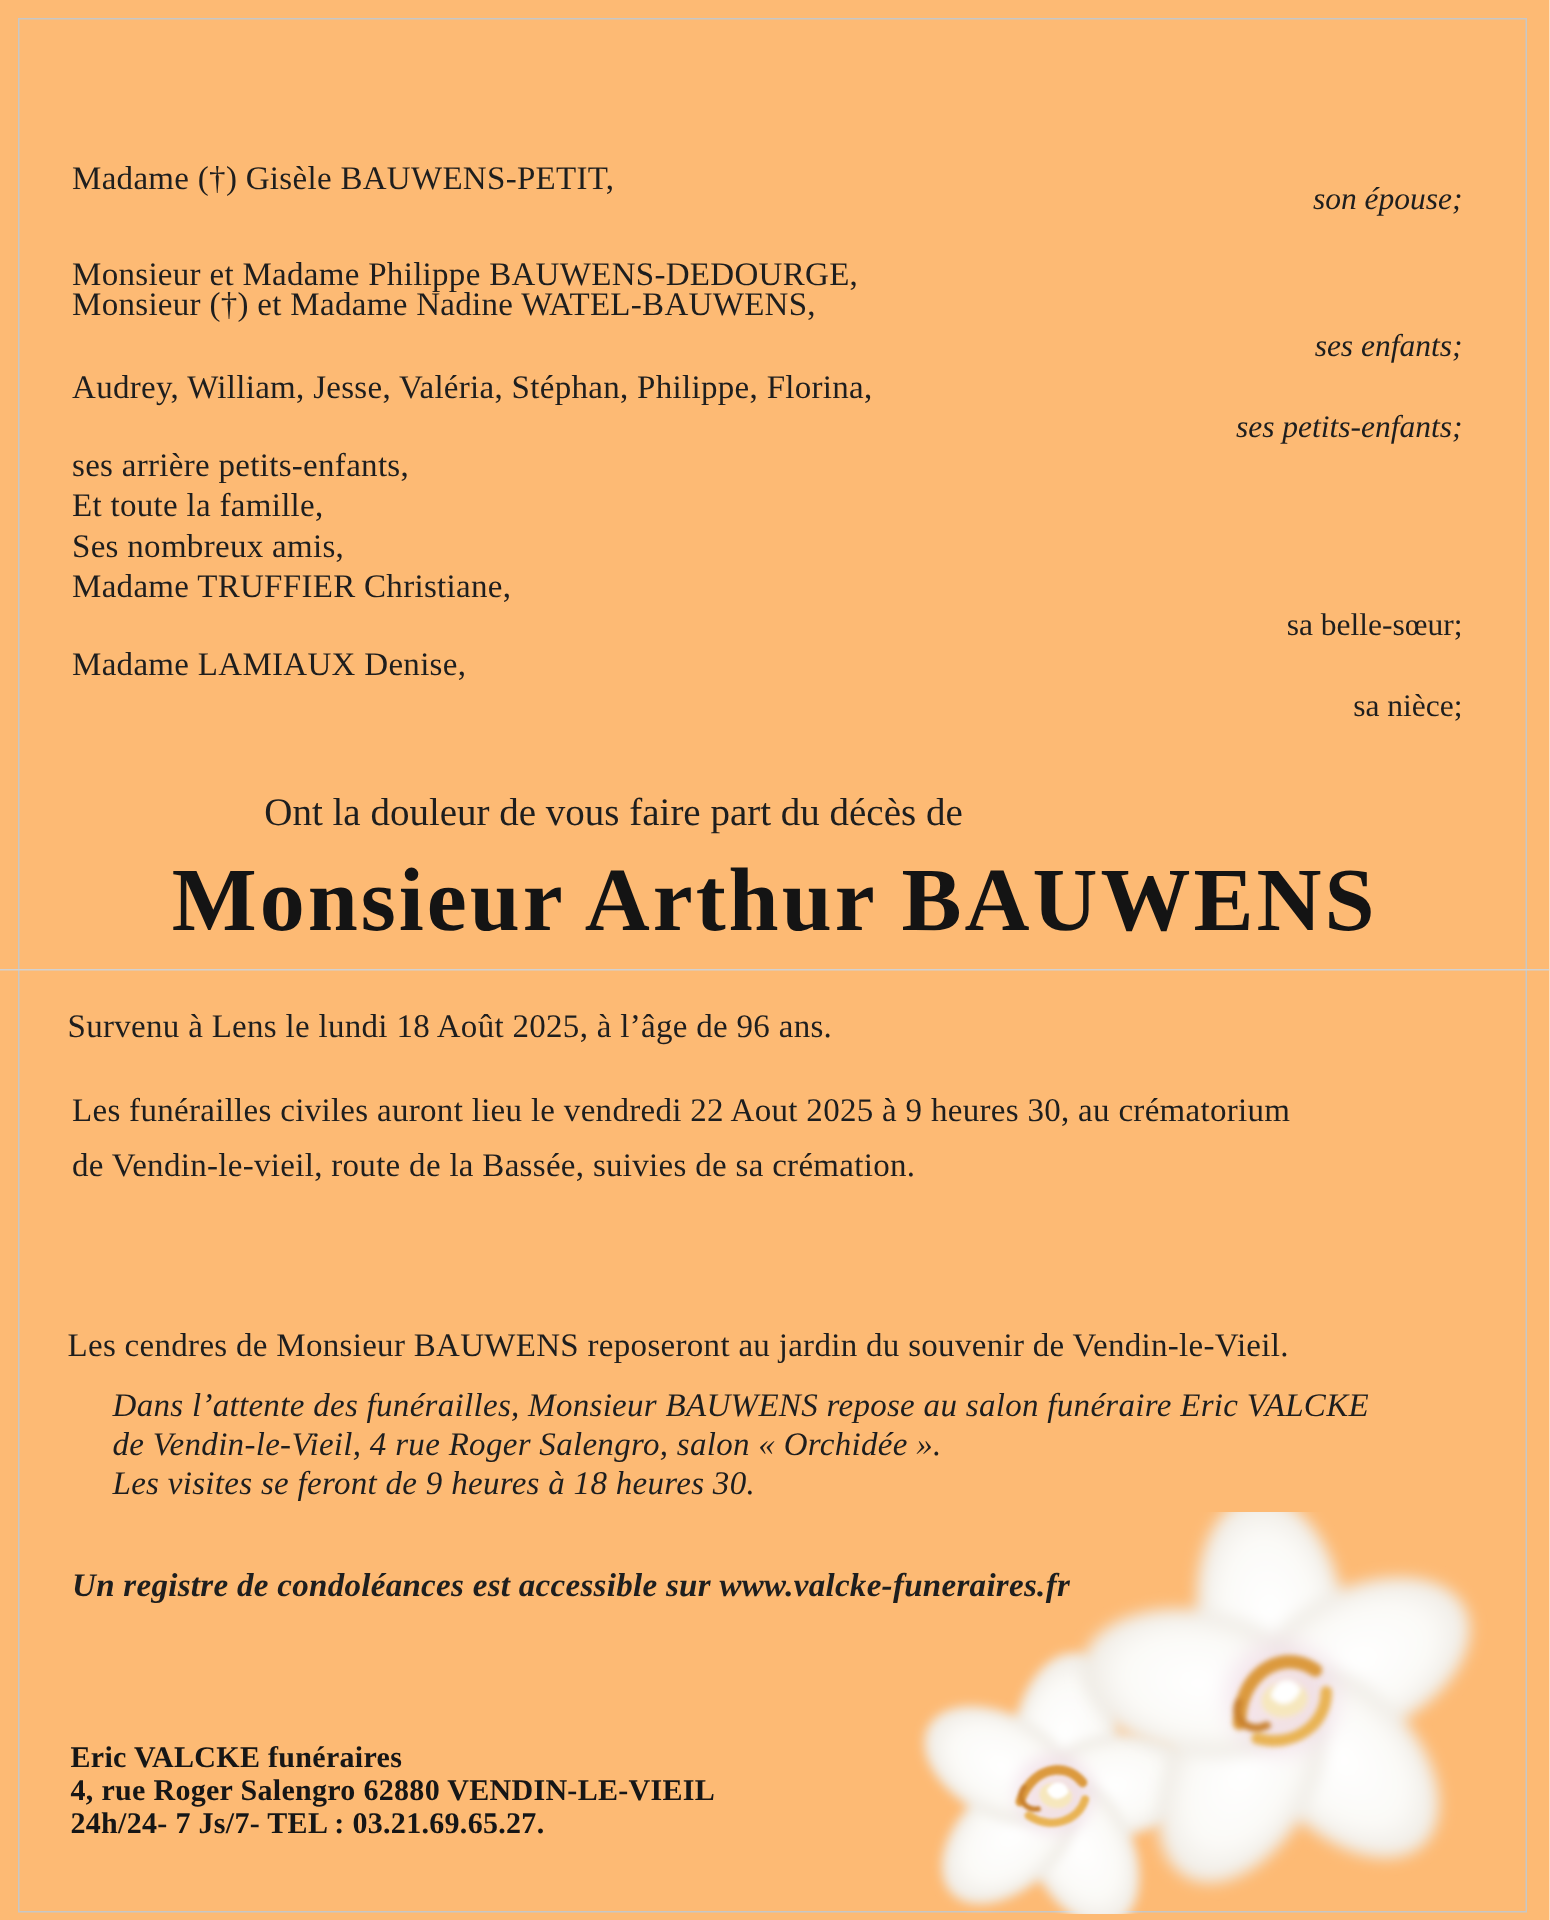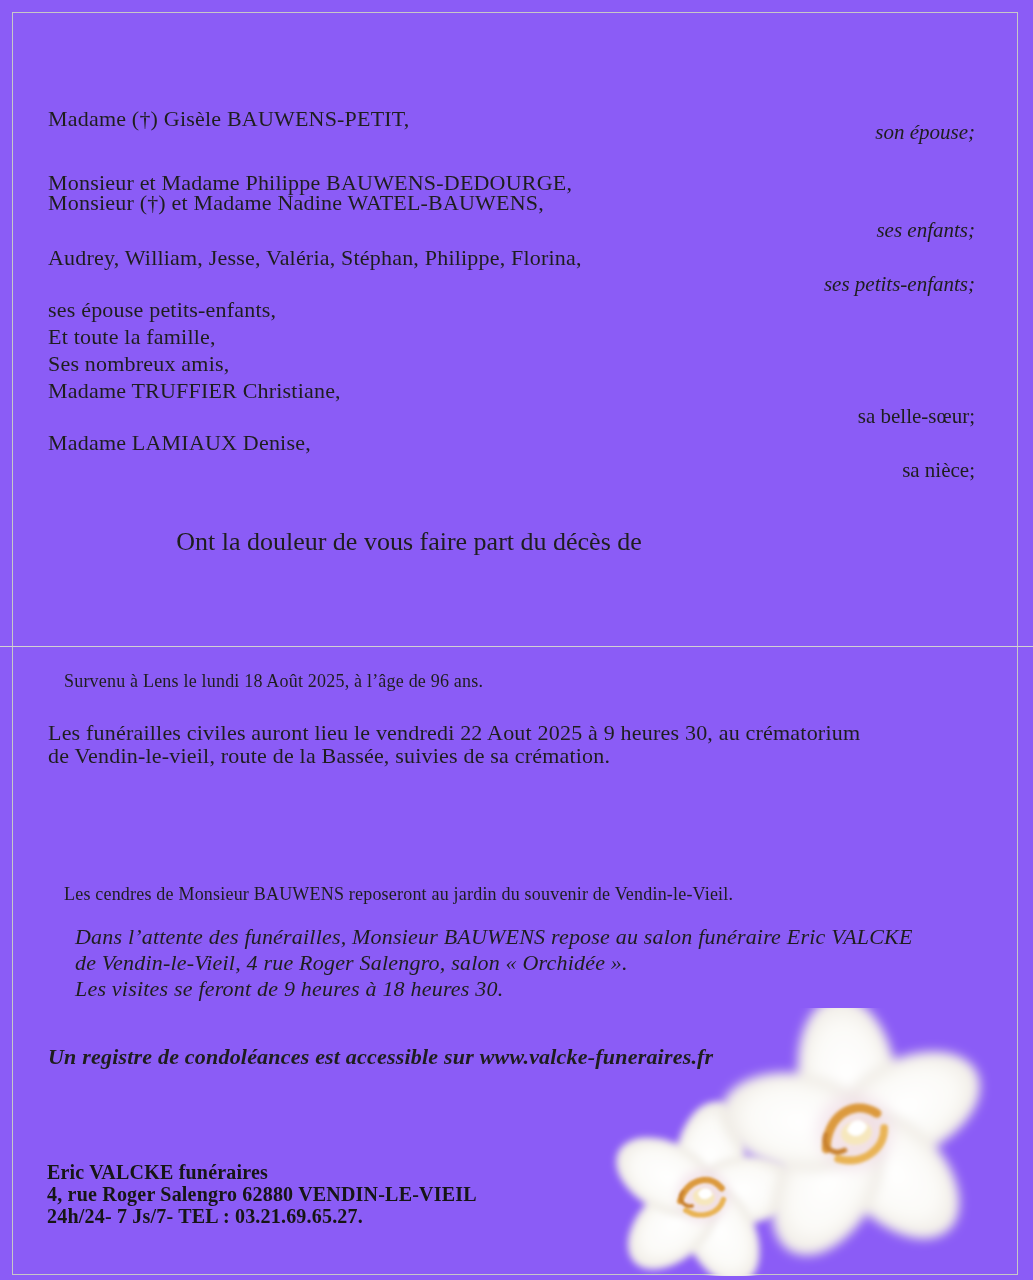--- a/index.html
+++ b/index.html
@@ -1,38 +1,38 @@
 <!DOCTYPE html>
 <html><head>
 <meta charset="utf-8">
 <style>
   html,body { margin:0; padding:0; background:#ffffff; }
   .page {
     position:relative; width:1033px; height:1280px;
-    background:#8b5cf6; overflow:hidden;
+    background:#fdba74; overflow:hidden;
     font-family:"Liberation Serif", serif; color:#1e1e1e;
   }
   .frame {
     position:absolute; left:12px; top:12px; width:1004px; height:1261px;
     border:1px solid #c7c7c7; pointer-events:none;
   }
   .scanline {
     position:absolute; left:0; top:646px; width:1033px; height:1px;
     background:#d2d2d2;
   }
   .line { position:absolute; left:48px; font-size:22px; white-space:nowrap; letter-spacing:0.2px; }
   .relation { position:absolute; right:58px; text-align:right; font-size:21px; white-space:nowrap; }
   .it { font-style:italic; }
   .intro { position:absolute; left:0; top:527px; width:818px; text-align:center; font-size:26px; }
   .title {
     position:absolute; left:0; top:566px; width:1033px; text-align:center;
     font-size:60px; font-weight:bold; letter-spacing:2px; color:#141414;
   }
-  .bodyline { position:absolute; left:64px; font-size:18px; white-space:nowrap; letter-spacing:0.2px;text-align:right; }
-  .para { position:absolute; left:48px; width:838px; font-size:22px; line-height:23px; letter-spacing:0.2px; }
+  .bodyline { position:absolute; left:45px; font-size:22px; white-space:nowrap; letter-spacing:0.2px;text-align:right; }
+  .para { position:absolute; left:48px; width:838px; font-size:22px; line-height:37px; letter-spacing:0.2px; }
   .visitation { position:absolute; left:48px; top:924px; font-size:22px; font-style:italic; line-height:26px; letter-spacing:0.2px;margin-left:27px; }
   .registry { position:absolute; left:48px; top:1044px; font-size:22px; font-style:italic; font-weight:bold; letter-spacing:0.2px; }
   .footer { position:absolute; left:47px; top:1161px; font-size:20px; font-weight:bold; line-height:22px; letter-spacing:0.2px; color:#161616; }
   .flowers { position:absolute; left:555px; top:1008px; }
   b.timebold { font-weight:bold; }
 </style>
 </head>
 <body>
 
 <div class="page">
@@ -42,30 +42,31 @@
   <div class="line" style="top:106px">Madame (†) Gisèle BAUWENS-PETIT,</div>
   <div class="relation it" style="top:120px">son épouse;</div>
 
   <div class="line" style="top:170px">Monsieur et Madame Philippe BAUWENS-DEDOURGE,</div>
   <div class="line" style="top:190px">Monsieur (†) et Madame Nadine WATEL-BAUWENS,</div>
   <div class="relation it" style="top:218px">ses enfants;</div>
 
   <div class="line" style="top:245px">Audrey, William, Jesse, Valéria, Stéphan, Philippe, Florina,</div>
   <div class="relation it" style="top:272px">ses petits-enfants;</div>
 
-  <div class="line" style="top:297px">ses épouse petits-enfants,</div>
+  <div class="line" style="top:297px">ses arrière petits-enfants,</div>
   <div class="line" style="top:324px">Et toute la famille,</div>
   <div class="line" style="top:351px">Ses nombreux amis,</div>
   <div class="line" style="top:378px">Madame TRUFFIER Christiane,</div>
   <div class="relation" style="top:404px">sa belle-sœur;</div>
 
   <div class="line" style="top:430px">Madame LAMIAUX Denise,</div>
   <div class="relation" style="top:458px">sa nièce;</div>
 
   <div class="intro">Ont la douleur de vous faire part du décès de</div>
+  <div class="title">Monsieur Arthur BAUWENS</div>
   <div class="scanline"></div>
 
   <div class="bodyline" style="top:671px">Survenu à Lens le lundi 18 Août 2025, à l’âge de 96 ans.</div>
 
   <div class="para" style="top:721px">Les funérailles civiles auront lieu le vendredi 22 Aout 2025 à 9 heures 30, au crématorium de Vendin-le-vieil, route de la Bassée, suivies de sa crémation.</div>
 
 
 
   <div class="bodyline" style="top:884px">Les cendres de Monsieur BAUWENS reposeront au jardin du souvenir de Vendin-le-Vieil.</div>
 

